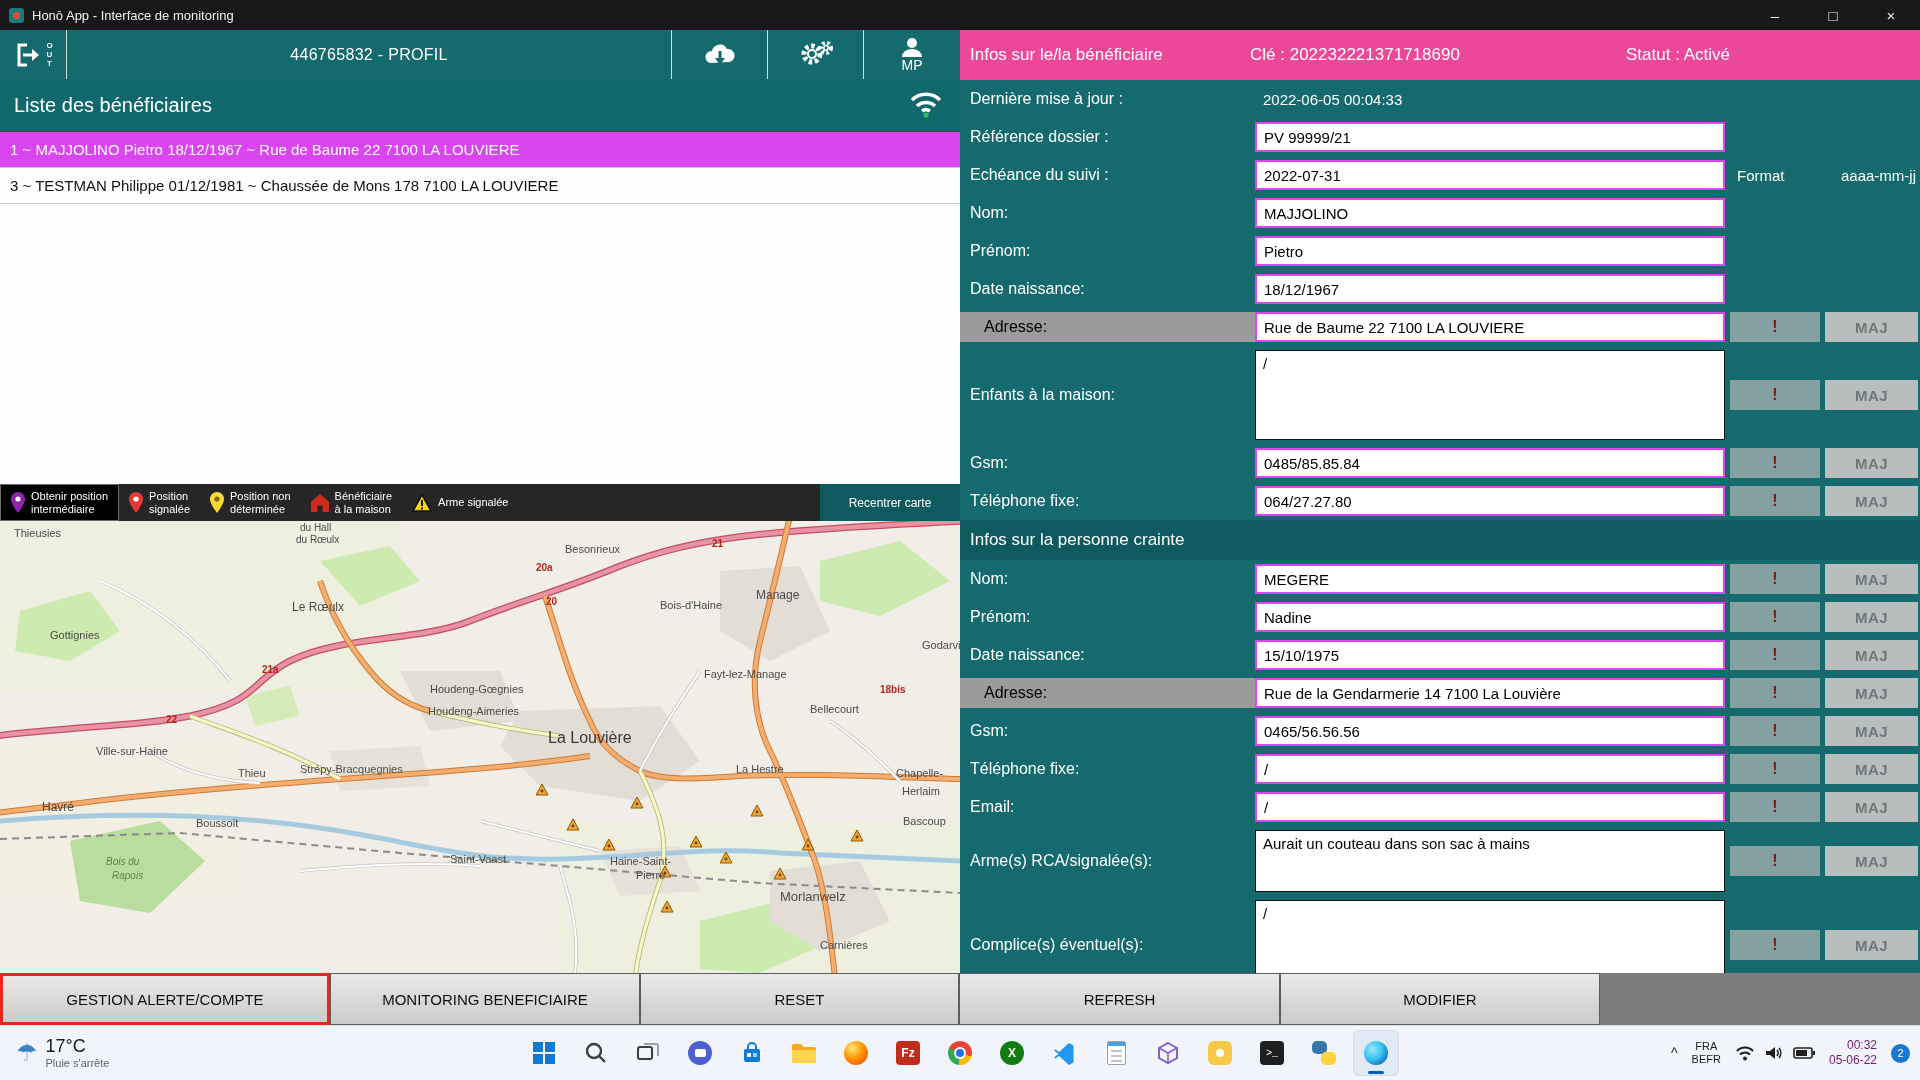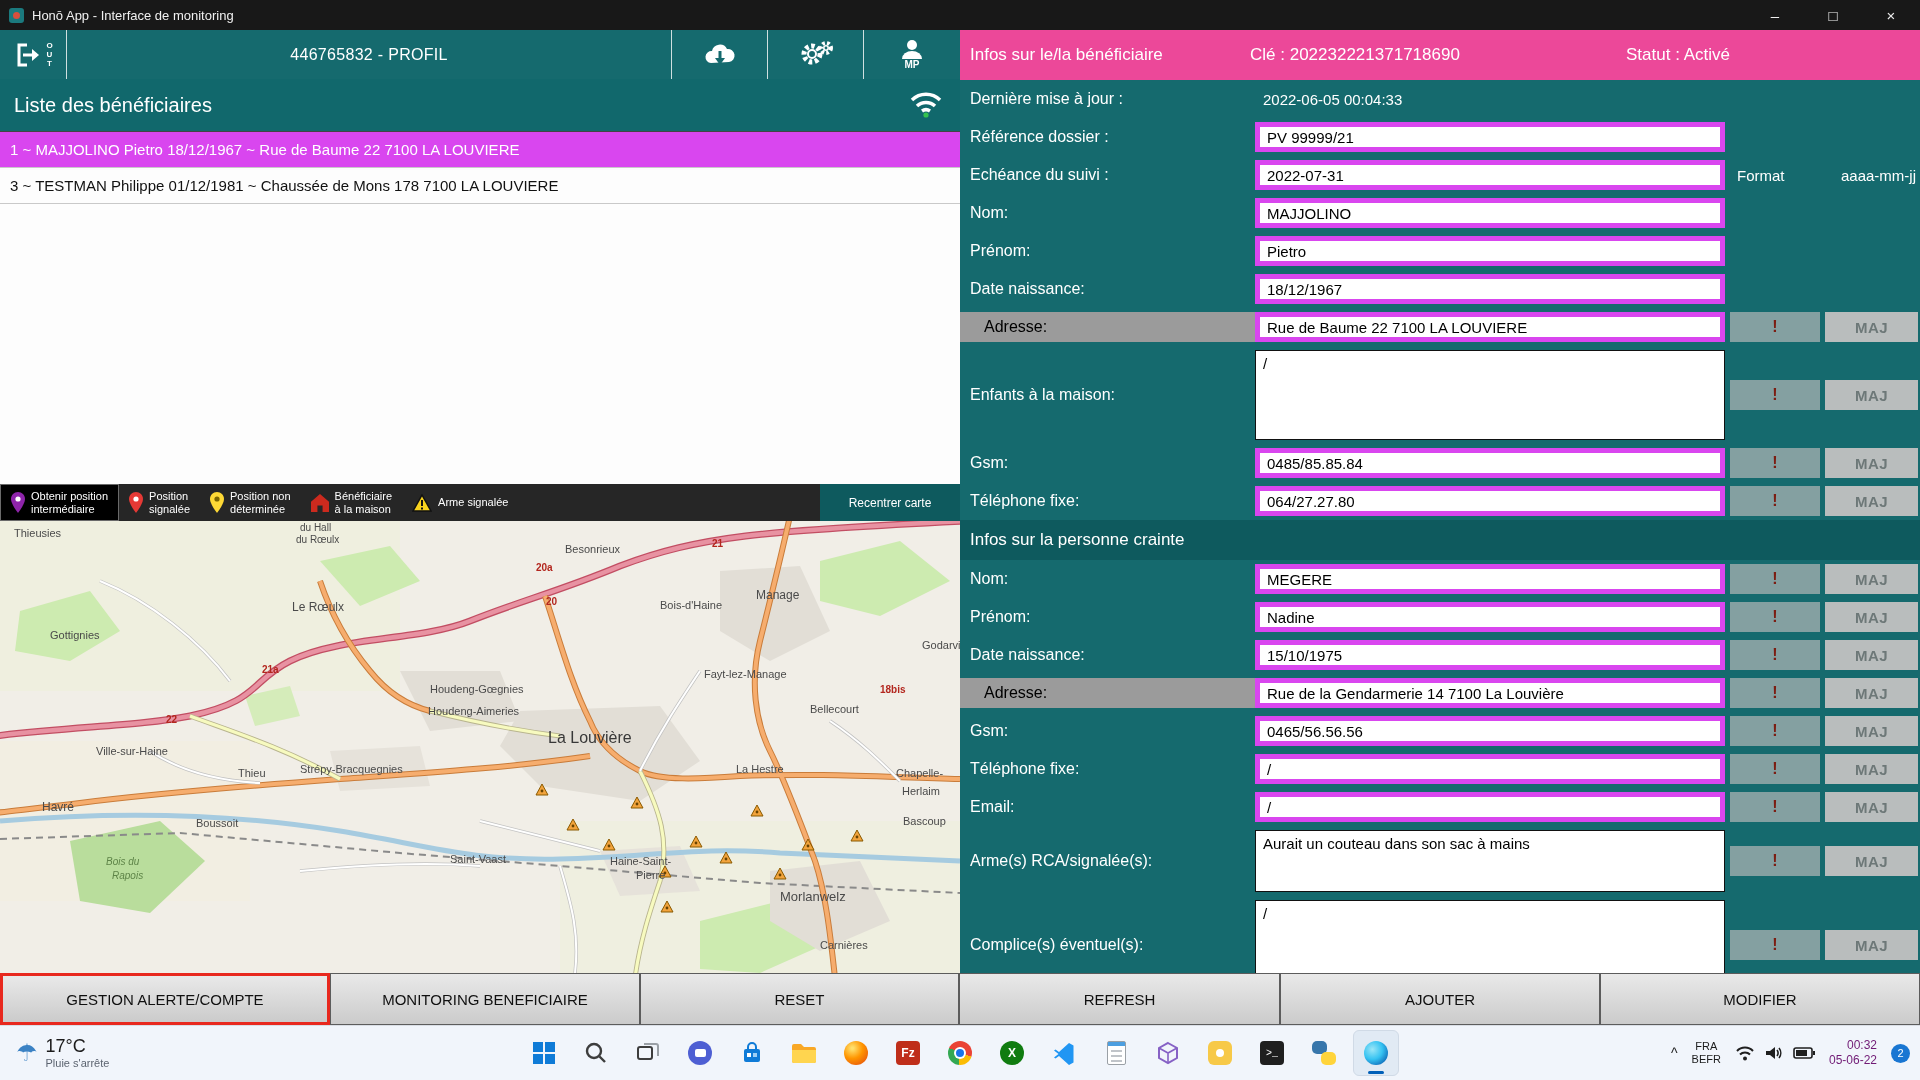--- a/index.html
+++ b/index.html
@@ -13,21 +13,21 @@
   .wbtn{width:58px;height:100%;display:flex;align-items:center;justify-content:center;font-size:15px;color:#eee}
   
   .ltb{position:absolute;left:0;top:30px;width:960px;height:49px;background:#156a6e;display:flex;color:#fff}
   .ltb .seg{height:100%;display:flex;align-items:center;justify-content:center;border-right:1px solid #cfe0e0}
   .ltb .out{width:67px;gap:2px}
   .outv{writing-mode:vertical-rl;text-orientation:upright;font-size:8px;line-height:1;color:#fff;font-weight:bold}
   .ltb .profile{flex:1;font-size:16px;letter-spacing:.3px}
   .ltb .icobtn{width:96px}
   .ltb .seg:last-child{border-right:none}
   .mpw{display:flex;flex-direction:column;align-items:center;line-height:1}
-  .mpw span{font-size:10px;font-weight:bold;margin-top:1px}
+  .mpw span{font-size:14px;font-weight:normal;margin-top:1px}
   
   .list-hdr{position:absolute;left:0;top:79px;width:960px;height:52px;background:#11686c;color:#fff;display:flex;align-items:center;padding:0 14px;font-size:20px}
   .list-hdr .wifi{margin-left:auto}
   .listbox{position:absolute;left:0;top:131px;width:960px;height:353px;background:#fdfdfd;border-top:1px solid #444}
   .lrow{height:36px;display:flex;align-items:center;padding:0 10px;font-size:15px;color:#111;border-bottom:1px solid #c9c9c9;background:#fdfdfd}
   .lrow.sel{background:#d946ef;color:#fff}
   
   .legend{position:absolute;left:0;top:484px;width:960px;height:37px;background:#262626;display:flex;align-items:stretch;color:#fff}
   .litem{display:flex;align-items:center;gap:6px;padding:0 10px;font-size:11px;line-height:1.15}
   .litem.sel{background:#000;border:1px solid #6a6a6a}
@@ -44,21 +44,21 @@
   
   .rp{position:absolute;left:960px;top:30px;width:960px;height:943px;background:#156a6e;overflow:hidden;color:#fff}
   .rp-hdr{height:50px;background:#ec4899;position:relative;font-size:17px}
   .rp-hdr span{position:absolute;top:0;line-height:50px;white-space:nowrap}
   .sec-h{height:40px;background:#0e5a5e;display:flex;align-items:center;padding-left:10px;font-size:17px}
   .frow{display:flex;align-items:center;height:38px;padding-left:10px}
   .frow.multi-lg{height:98px}
   .frow.multi-md{height:70px}
   .flabel{width:285px;font-size:16px;flex:none;white-space:nowrap}
   .flabel.hl{background:#9b9b9b;color:#000;height:30px;display:flex;align-items:center;margin-left:-10px;padding-left:24px;width:295px}
-  .finput{width:470px;height:30px;background:#fff;color:#000;border:5px solid #d946ef;font-size:15px;padding:0 7px;flex:none;font-family:"Liberation Sans",sans-serif}
+  .finput{width:470px;height:30px;background:#fff;color:#000;border:2px solid #d946ef;font-size:15px;padding:0 7px;flex:none;font-family:"Liberation Sans",sans-serif}
   .farea{width:470px;background:#fff;color:#000;border:1px solid #111;font-size:15px;padding:4px 7px;flex:none;overflow:hidden}
   .farea.lg{height:90px}.farea.md{height:62px}
   .fplain{font-size:15px;color:#fff;padding-left:8px}
   .fwarn{width:90px;height:30px;margin-left:5px;background:#84a0a1;color:#7c1d12;font-weight:bold;display:flex;align-items:center;justify-content:center;font-size:16px;flex:none}
   .fmaj{width:93px;height:30px;margin-left:5px;background:#b9bdbd;color:#6d7878;display:flex;align-items:center;justify-content:center;font-size:15px;font-weight:bold;letter-spacing:.5px;flex:none}
   .fmt{width:195px;display:flex;justify-content:space-between;padding:0 4px 0 12px;font-size:15px;color:#fff}
   
   .bbar{position:absolute;left:0;top:973px;width:1920px;height:52px;background:#7c7c7c;display:flex}
   .bbtn{height:100%;background:linear-gradient(#e9e9e9,#cbcbcb);border:1px solid #5c5c5c;display:flex;align-items:center;justify-content:center;font-size:15px;color:#101010}
   .bbtn.hl{border:3px solid #e8281e}
@@ -496,21 +496,20 @@
     <span class="fwarn">!</span>
     <span class="fmaj">MAJ</span>
   </div>
 </div>
 
 <div class="bbar">
   <div class="bbtn hl" style="width:330px">GESTION ALERTE/COMPTE</div>
   <div class="bbtn" style="width:310px">MONITORING BENEFICIAIRE</div>
   <div class="bbtn" style="width:319px">RESET</div>
   <div class="bbtn" style="width:321px">REFRESH</div>
-  <div class="bbtn" style="width:320px">AJOUTER</div>
   <div class="bbtn" style="width:320px">MODIFIER</div>
 </div>
 
 <div class="taskbar">
   <div class="weather">
     <span class="wglyph">☂</span>
     <span class="wtxt">
       <span class="wtemp">17°C</span>
       <span class="wdesc">Pluie s'arrête</span>
     </span>

